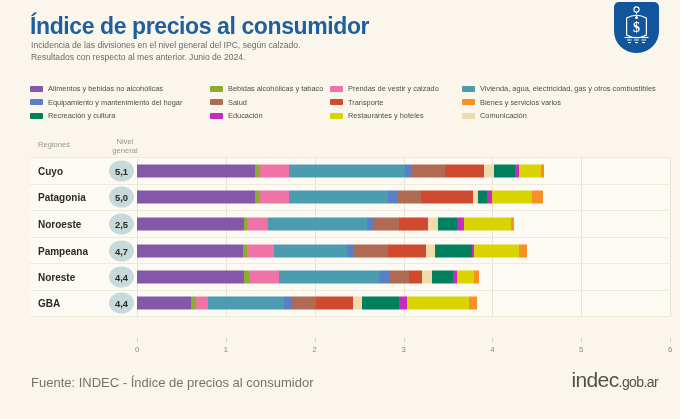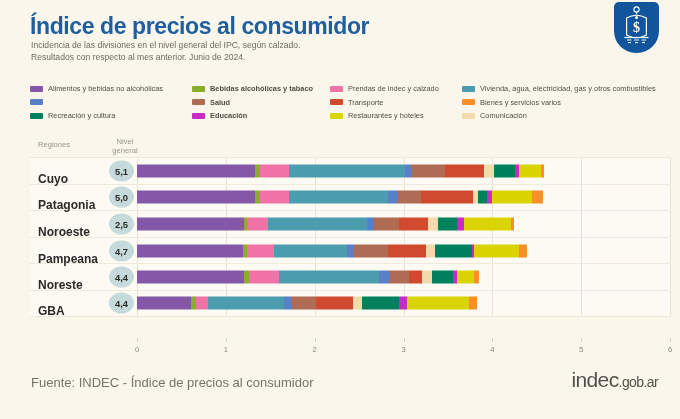--- a/index.html
+++ b/index.html
@@ -34,21 +34,21 @@
     position: relative;
   }
 
   
   .legend {
     position: absolute; left: 30px; top: 82px;
     width: 640px; height: 42px;
   }
   .legend-col { position: absolute; top: 0; }
   .legend-col.c1 { left: 0px;   width: 160px; }
-  .legend-col.c2 { left: 162px; width: 128px; font-weight: bold; }
+  .legend-col.c2 { left: 180px; width: 128px; }
   .legend-col.c3 { left: 300px; width: 130px; }
   .legend-col.c4 { left: 432px; width: 210px; }
   .legend-item {
     display: flex; align-items: center;
     height: 13.6px;
     white-space: nowrap;
   }
   .legend-sw {
     width: 13px; height: 6px; border-radius: 1px;
     margin-right: 5px; flex: 0 0 auto;
@@ -71,23 +71,22 @@
     border-top: 1px solid #efeadc;
     display: block;
   }
   .row:last-child { border-bottom: 1px solid #efeadc; }
   .row .rowbg {
     position: absolute; left: 0; top: 0; width: 100%; height: 100%;
     background: #fcfaf3;
   }
   .region-name {
     position: absolute; left: 8px; top: 50%; transform: translateY(-50%);
-    font-size: 12px; font-weight: bold; color: #2b2a27;
+    font-size: 10px; font-weight: bold; color: #2b2a27;
     z-index: 2;
-    margin-top: 8px;
   }
   .nivel-bubble {
     position: absolute; left: 79px; top: 50%; transform: translateY(-50%);
     width: 25px; height: 21px; border-radius: 50%;
     background: #c6dadb;
     display: flex; align-items: center; justify-content: center;
     font-size: 9.4px; font-weight: bold; color: #2b2a27;
     z-index: 2;
   }
 
@@ -160,20 +159,21 @@
   </div>
 
   <div class="legend" id="legend">
       <div class="legend-col c1">
         <div class="legend-item">
           <span class="legend-sw" style="background: rgb(133, 87, 168);"></span>
           <span class="legend-lb">Alimentos y bebidas no alcohólicas</span>
         </div>
         <div class="legend-item">
           <span class="legend-sw" style="background: rgb(91, 127, 199);"></span>
+          <span class="legend-lb">Equipamiento y mantenimiento del hogar</span>
         </div>
         <div class="legend-item">
           <span class="legend-sw" style="background: rgb(0, 128, 93);"></span>
           <span class="legend-lb">Recreación y cultura</span>
         </div>
       </div>
       <div class="legend-col c2">
         <div class="legend-item">
           <span class="legend-sw" style="background: rgb(138, 173, 43);"></span>
           <span class="legend-lb">Bebidas alcohólicas y tabaco</span>
@@ -183,21 +183,21 @@
           <span class="legend-lb">Salud</span>
         </div>
         <div class="legend-item">
           <span class="legend-sw" style="background: rgb(199, 43, 192);"></span>
           <span class="legend-lb">Educación</span>
         </div>
       </div>
       <div class="legend-col c3">
         <div class="legend-item">
           <span class="legend-sw" style="background: rgb(240, 115, 168);"></span>
-          <span class="legend-lb">Prendas de indec y calzado</span>
+          <span class="legend-lb">Prendas de vestir y calzado</span>
         </div>
         <div class="legend-item">
           <span class="legend-sw" style="background: rgb(207, 74, 46);"></span>
           <span class="legend-lb">Transporte</span>
         </div>
         <div class="legend-item">
           <span class="legend-sw" style="background: rgb(217, 212, 0);"></span>
           <span class="legend-lb">Restaurantes y hoteles</span>
         </div>
       </div>

